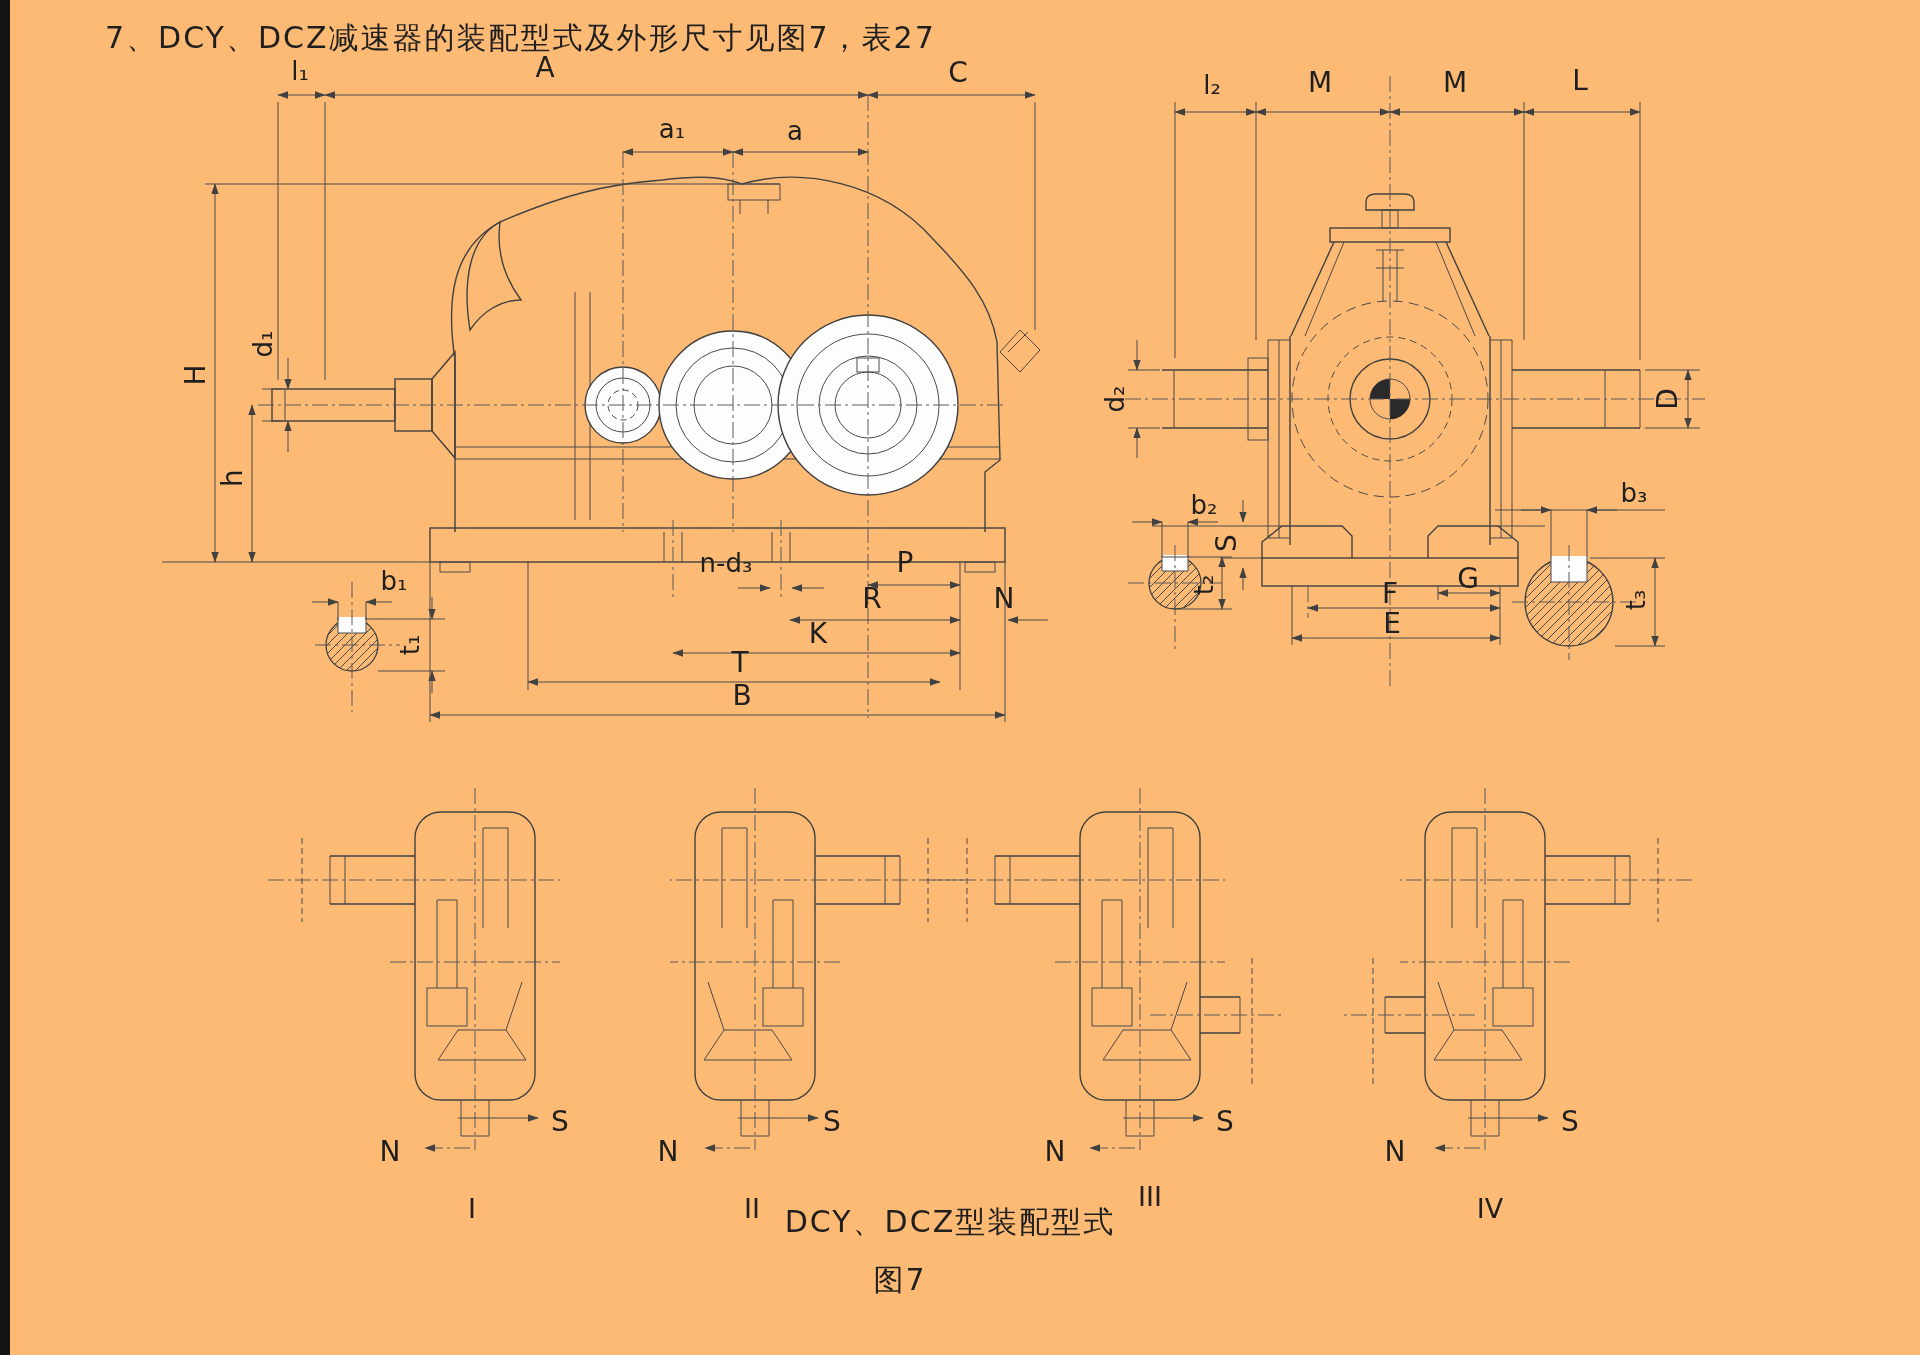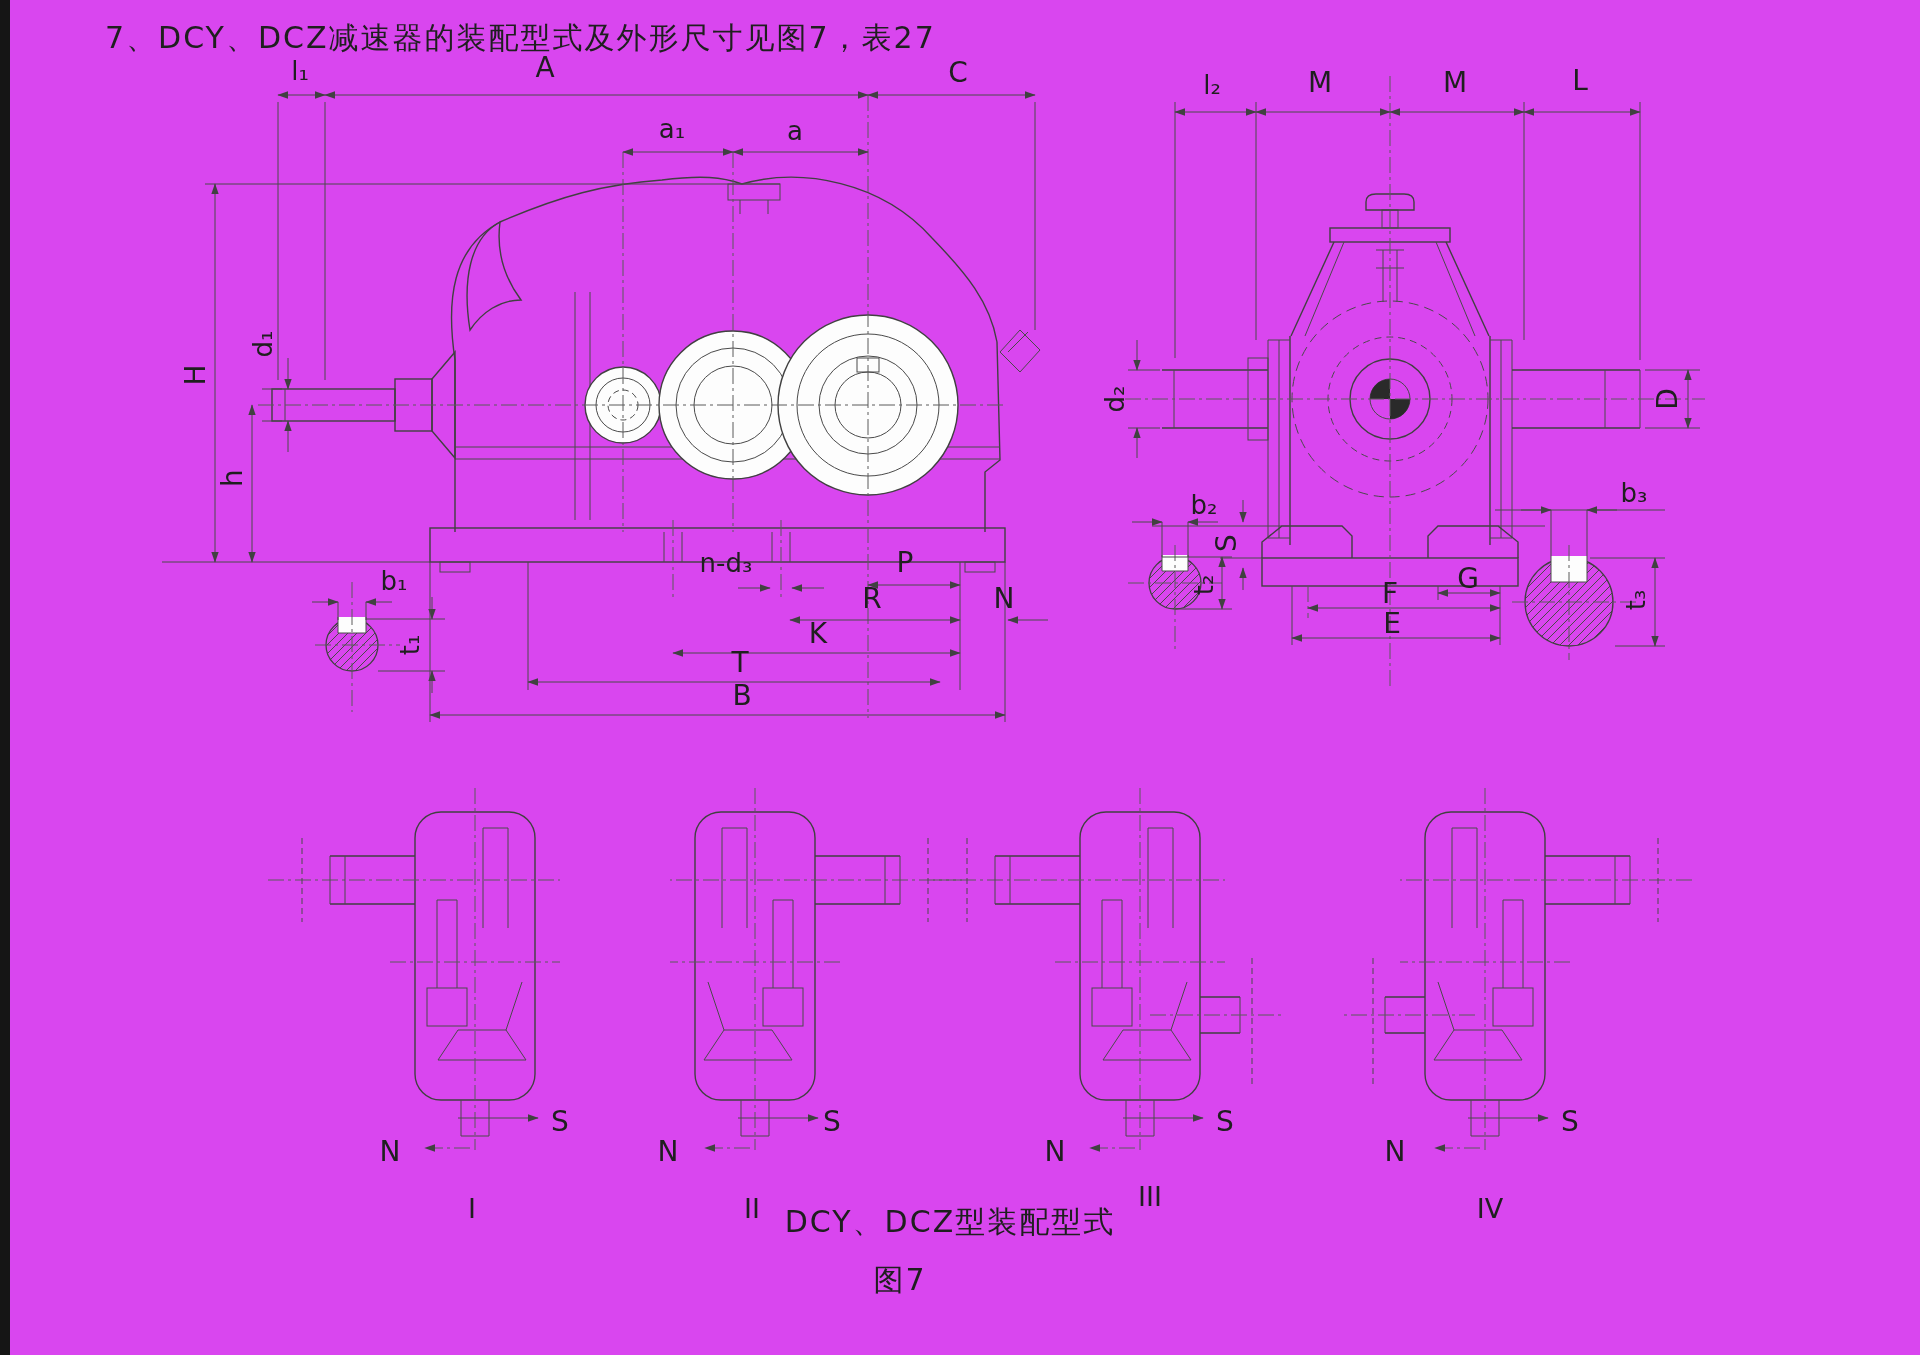--- a/index.html
+++ b/index.html
@@ -1,16 +1,16 @@
 <!DOCTYPE html>
 <html><head>
 <meta charset="utf-8">
 <style>
   html,body{margin:0;padding:0;background:#e8e8e8;}
-  #page{position:relative;width:1920px;height:1355px;background:#d946ef;overflow:hidden;
+  #page{position:relative;width:1920px;height:1355px;background:#fdba74;overflow:hidden;
         font-family:"DejaVu Sans","Liberation Sans",sans-serif;}
   svg{position:absolute;left:0;top:0;}
   svg text{fill:#1f1f1f;}
   .dim{font-size:28px;}
   .dimS{font-size:26px;}
   .cjk{font-size:30px;letter-spacing:2px;}
   .roman{font-size:27px;}
   .stroke{stroke:#414141;fill:none;stroke-width:1.4;}
   .thin{stroke:#4a4a4a;fill:none;stroke-width:1;}
   .cline{stroke:#5a5a5a;fill:none;stroke-width:1;stroke-dasharray:16 4 3 4;}

